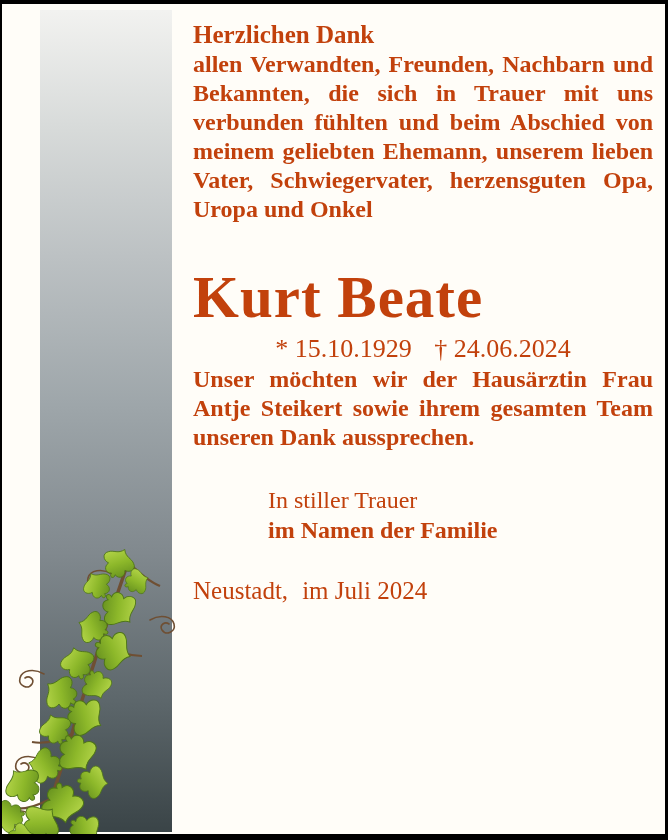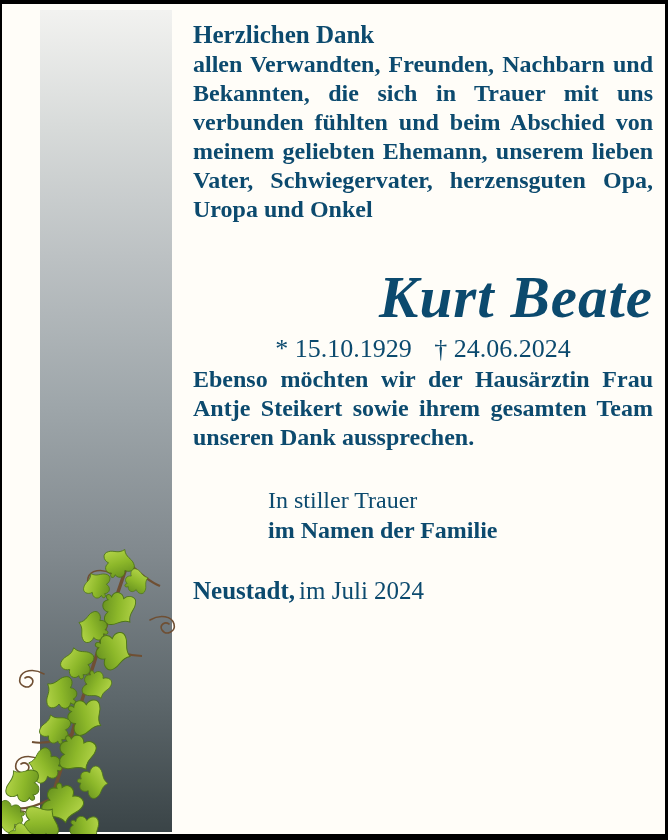--- a/index.html
+++ b/index.html
@@ -14,21 +14,21 @@
     height: 840px;
     box-sizing: border-box;
     background: #fffdf8;
     border-style: solid;
     border-color: #000000;
     border-top-width: 4px;
     border-right-width: 3px;
     border-bottom-width: 6px;
     border-left-width: 2px;
     overflow: hidden;
-    color: #0c4a6e;
+    color: #c2410c;
   }
   
   .band {
     position: absolute;
     left: 38px;
     top: 6px;
     width: 132px;
     height: 822px;
     background: linear-gradient(180deg,
       #f2f2f0 0%,
@@ -60,48 +60,47 @@
     margin: 0;
   }
   p.body-par {
     margin: 0;
     text-align: justify;
     text-align-last: left;
     font-weight: bold;
   }
   .name {
     margin: 42px 0 0 0;
-    text-align: right;
+    text-align: left;
     font-weight: bold;
     font-size: 59px;
     line-height: 62px;
     letter-spacing: 1px;
-    font-style: italic;
   }
   .dates {
     margin: 4px 0 0 0;
     text-align: center;
     font-size: 26px;
     line-height: 33px;
   }
   .dates .death { margin-left: 16px; }
   .after-dates { margin-top: 31px; }
   .closing {
     margin: 33px 0 0 0;
     padding-left: 75px;
     line-height: 30px;
   }
   .closing .signer, .closing .family { font-weight: bold; }
   .place-line {
     margin: 31px 0 0 0;
     font-size: 25px;
     line-height: 30px;
   }
-  .place-line .place { font-weight: bold; }
-  .place-line .when { margin-left: 4px; }
+  .place-line .place { font-weight: normal; }
+  .place-line .when { margin-left: 14px; }
 </style>
 </head>
 <body>
 
 <div class="clipping">
 
   <div class="band"></div>
 
   <svg class="ivy" width="210" height="320" viewBox="0 0 210 320" aria-hidden="true">
     <defs>
@@ -158,21 +157,21 @@
 
     <p class="body-par">allen Verwandten, Freunden, Nachbarn und Bekannten, die sich in Trauer mit uns verbunden fühlten und beim Abschied von meinem geliebten Ehemann, unserem lieben Vater, Schwiegervater, herzensguten Opa, Uropa und Onkel</p>
 
     <div class="name">Kurt Beate</div>
 
     <div class="dates">
       <span class="birth">* 15.10.1929</span>
       <span class="death">† 24.06.2024</span>
     </div>
 
-    <p class="body-par">Ebenso möchten wir der Hausärztin Frau Antje Steikert sowie ihrem gesamten Team unseren Dank aussprechen.</p>
+    <p class="body-par">Unser möchten wir der Hausärztin Frau Antje Steikert sowie ihrem gesamten Team unseren Dank aussprechen.</p>
 
     <div class="closing">
       <div class="mourning">In stiller Trauer</div>
       <div class="family">im Namen der Familie</div>
     </div>
 
     <div class="place-line">
       <span class="place">Neustadt,</span><span class="when">im Juli 2024</span>
     </div>
 

